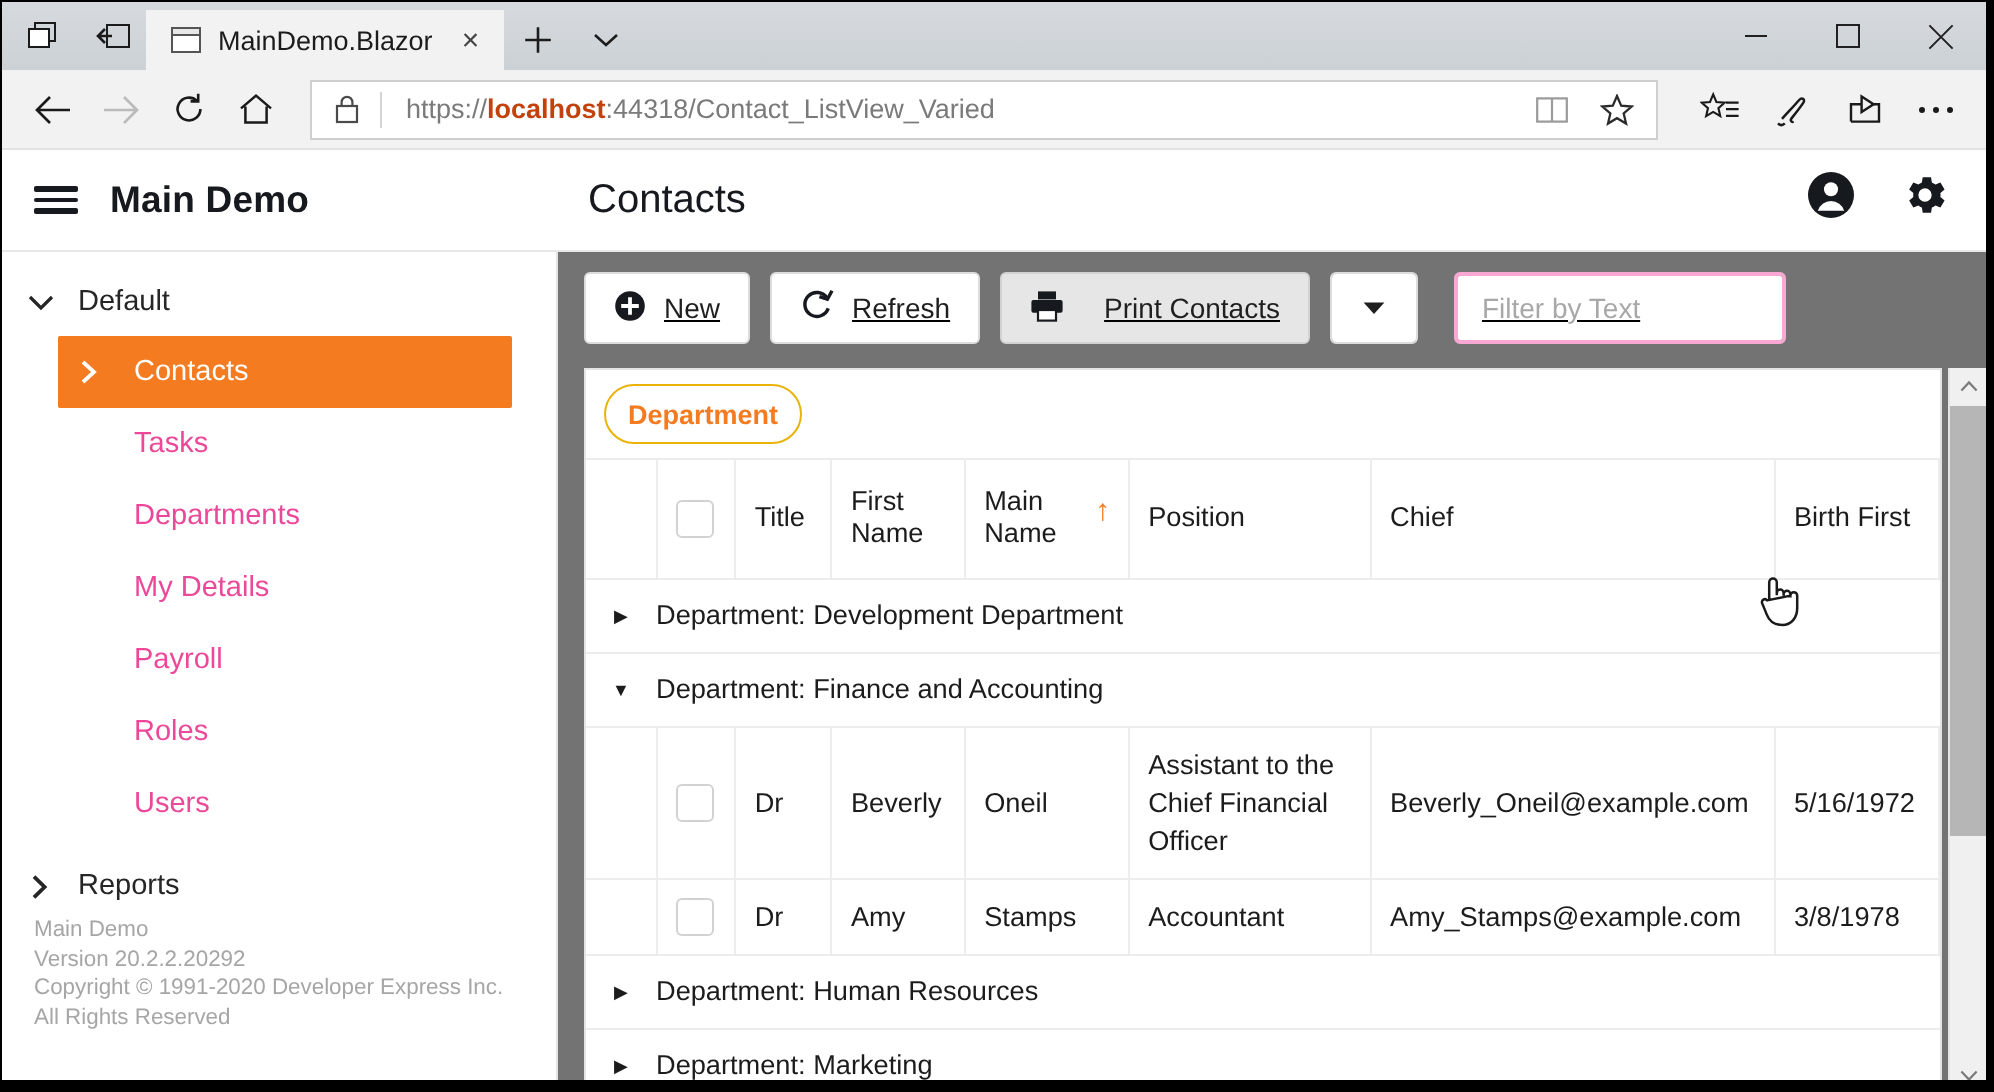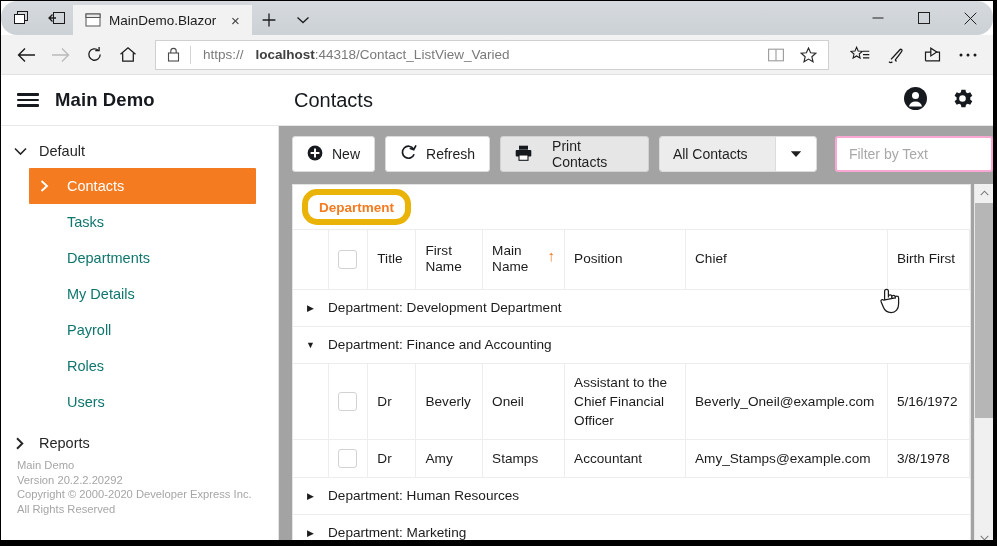--- a/index.html
+++ b/index.html
@@ -17,21 +17,21 @@
     border-bottom-width: 6px;
     border-right-width: 4px;
     overflow: hidden;
   }
 
   
   .titlebar {
     position: relative;
     height: 34px;
     background: linear-gradient(to bottom, #d6dade 0%, #ccd1d6 100%);
-    display: flex; align-items: flex-end; border-radius: 16px;
+    display: flex; align-items: flex-end;
   }
   .tb-sysicons {
     display: flex; align-items: center;
     height: 34px; padding: 0 6px 0 10px; gap: 16px;
   }
   .tb-icon { width: 20px; height: 20px; display: flex; align-items: center; justify-content: center; color: #1a1a1a; }
   .tab {
     position: relative;
     height: 30px; min-width: 178px;
     background: #f2f2f2;
@@ -72,21 +72,21 @@
   .nav-btn.disabled { color: #b9b9b9; }
   .urlbar {
     flex: 1; height: 30px; margin: 0 8px 0 10px;
     background: #fff; border: 1px solid #cfcfcf;
     display: flex; align-items: center;
     padding: 0 4px 0 0;
   }
   .lock-wrap { width: 34px; display: flex; align-items: center; justify-content: center; color: #4a4a4a; }
   .url-sep { width: 1px; height: 18px; background: #d4d4d4; }
   .url-text { flex: 1; padding-left: 12px; font-size: 13.5px; color: #7a7a7a; white-space: nowrap; overflow: hidden; }
-  .url-text b { color: #404040; font-weight: bold; margin-left: 12px; }
+  .url-text b { color: #c2410c; font-weight: bold; }
   .url-icn { width: 32px; height: 28px; display: flex; align-items: center; justify-content: center; color: #9a9a9a; }
   .url-icn.star { color: #2b2b2b; }
   .nav-right { display: flex; align-items: center; gap: 2px; padding-left: 6px; }
   .nav-right .nav-btn { width: 38px; }
 
   
   .appheader {
     height: 51px; background: #fff;
     display: flex; align-items: center;
     border-bottom: 1px solid #e8e8e8;
@@ -112,33 +112,33 @@
   .nav-group {
     display: flex; align-items: center;
     height: 34px; padding-left: 12px; gap: 12px;
     font-size: 14.5px; color: #262626;
   }
   .chev { width: 14px; display: flex; align-items: center; justify-content: center; color: #262626; }
   .nav-item {
     height: 36px; margin: 0 22px 0 28px;
     display: flex; align-items: center; gap: 18px;
     padding-left: 10px;
-    font-size: 14.5px; color: #0f766e;
+    font-size: 14.5px; color: #ec4899;
   }
   .nav-item.active { background: #F47B20; color: #fff; border-radius: 1px; }
   .nav-item .bullet { width: 10px; display: flex; align-items: center; justify-content: center; visibility: hidden; }
   .nav-item.active .bullet { visibility: visible; }
   .nav-label { white-space: nowrap; }
   .footer-note {
     position: absolute; left: 16px; top: 332px;
     font-size: 11.2px; line-height: 14.6px; color: #a6a6a6;
   }
 
   
-  .main { flex: 1; background: #a3a3a3; position: relative; overflow: hidden; }
+  .main { flex: 1; background: #737373; position: relative; overflow: hidden; text-decoration: underline; }
 
   .toolbar {
     display: flex; align-items: center;
     padding: 10px 0 10px 13px; gap: 10px;
   }
   .tbtn {
     height: 36px; background: #fff;
     border: 1px solid #dcdcdc; border-radius: 3px;
     display: flex; align-items: center; gap: 9px;
     padding: 0 14px;
@@ -169,21 +169,21 @@
   .search-input::placeholder { color: #a8a8a8; }
 
   
   .gridwrap {
     position: absolute; left: 13px; right: 22px; top: 58px; bottom: 0;
     border: 1px solid #e4e4e4; border-bottom: none;
     background: #fff;
   }
   .group-tabs { height: 45px; display: flex; align-items: center; padding: 0 0 0 9px; border-bottom: 1px solid #ededed; }
   .chip {
-    height: 30px; border: 6px solid #eab308; border-radius: 15px;
+    height: 30px; border: 1px solid #eab308; border-radius: 15px;
     display: flex; align-items: center; padding: 12px 11px;
     font-size: 13.5px; color: #F47B20; font-weight: bold;
   }
 
   table.grid { width: 100%; border-collapse: collapse; table-layout: fixed; }
   table.grid th, table.grid td {
     border-right: 1px solid #ededed;
     border-bottom: 1px solid #ededed;
     font-weight: normal; text-align: left;
     vertical-align: middle;
@@ -440,21 +440,21 @@
           <svg width="10" height="13" viewBox="0 0 10 13">
               <path d="M2 1.3 7.3 6.5 2 11.7" fill="none" stroke="#262626" stroke-width="1.9"></path>
             </svg>
         </span>
         <span>Reports</span>
       </div>
 
       <div class="footer-note">
         <div>Main Demo</div>
         <div>Version 20.2.2.20292</div>
-        <div>Copyright © 2000-2020 Developer Express Inc.</div>
+        <div>Copyright © 1991-2020 Developer Express Inc.</div>
         <div>All Rights Reserved</div>
       </div>
     </div>
 
     <div class="main">
 
       <div class="toolbar">
         <div class="tbtn">
           <span>
             <svg width="16" height="16" viewBox="0 0 16 16">
@@ -480,21 +480,20 @@
             <svg width="17" height="16" viewBox="0 0 17 16">
                 <rect x="4" y="0.7" width="9" height="4" fill="#16191d"></rect>
                 <rect x="0.7" y="5" width="15.6" height="6.4" rx="1" fill="#16191d"></rect>
                 <rect x="4" y="10" width="9" height="5.3" fill="#fff" stroke="#16191d" stroke-width="1.1"></rect>
               </svg>
           </span>
           <span>Print Contacts</span>
         </div>
 
         <div class="combo">
-          <div class="combo-text">All Contacts</div>
           <div class="combo-arrow">
             <svg width="12" height="8" viewBox="0 0 12 8">
                 <path d="M0.8 1.2h10.4L6 7z" fill="#1f1f1f"></path>
               </svg>
           </div>
         </div>
 
         <div class="searchbox">
           <input class="search-input" type="text" placeholder="Filter by Text" style="">
 

